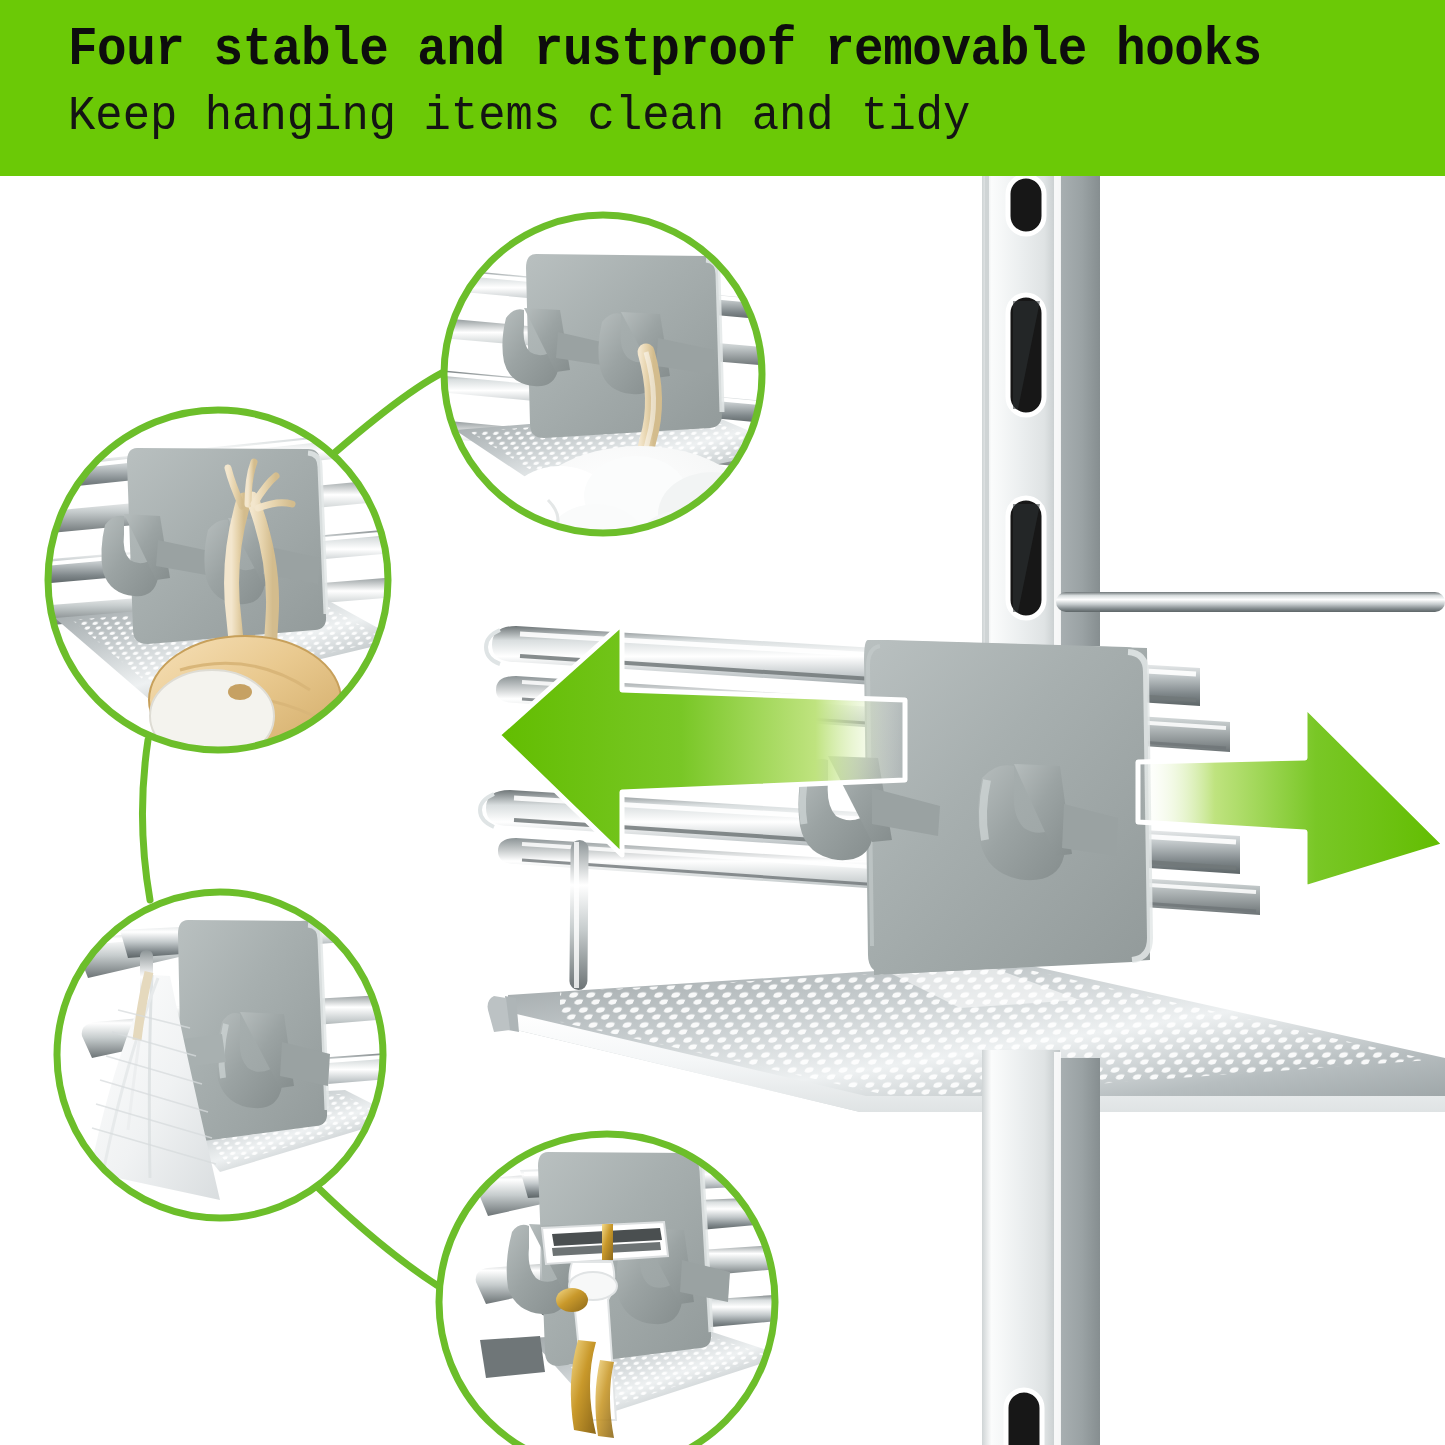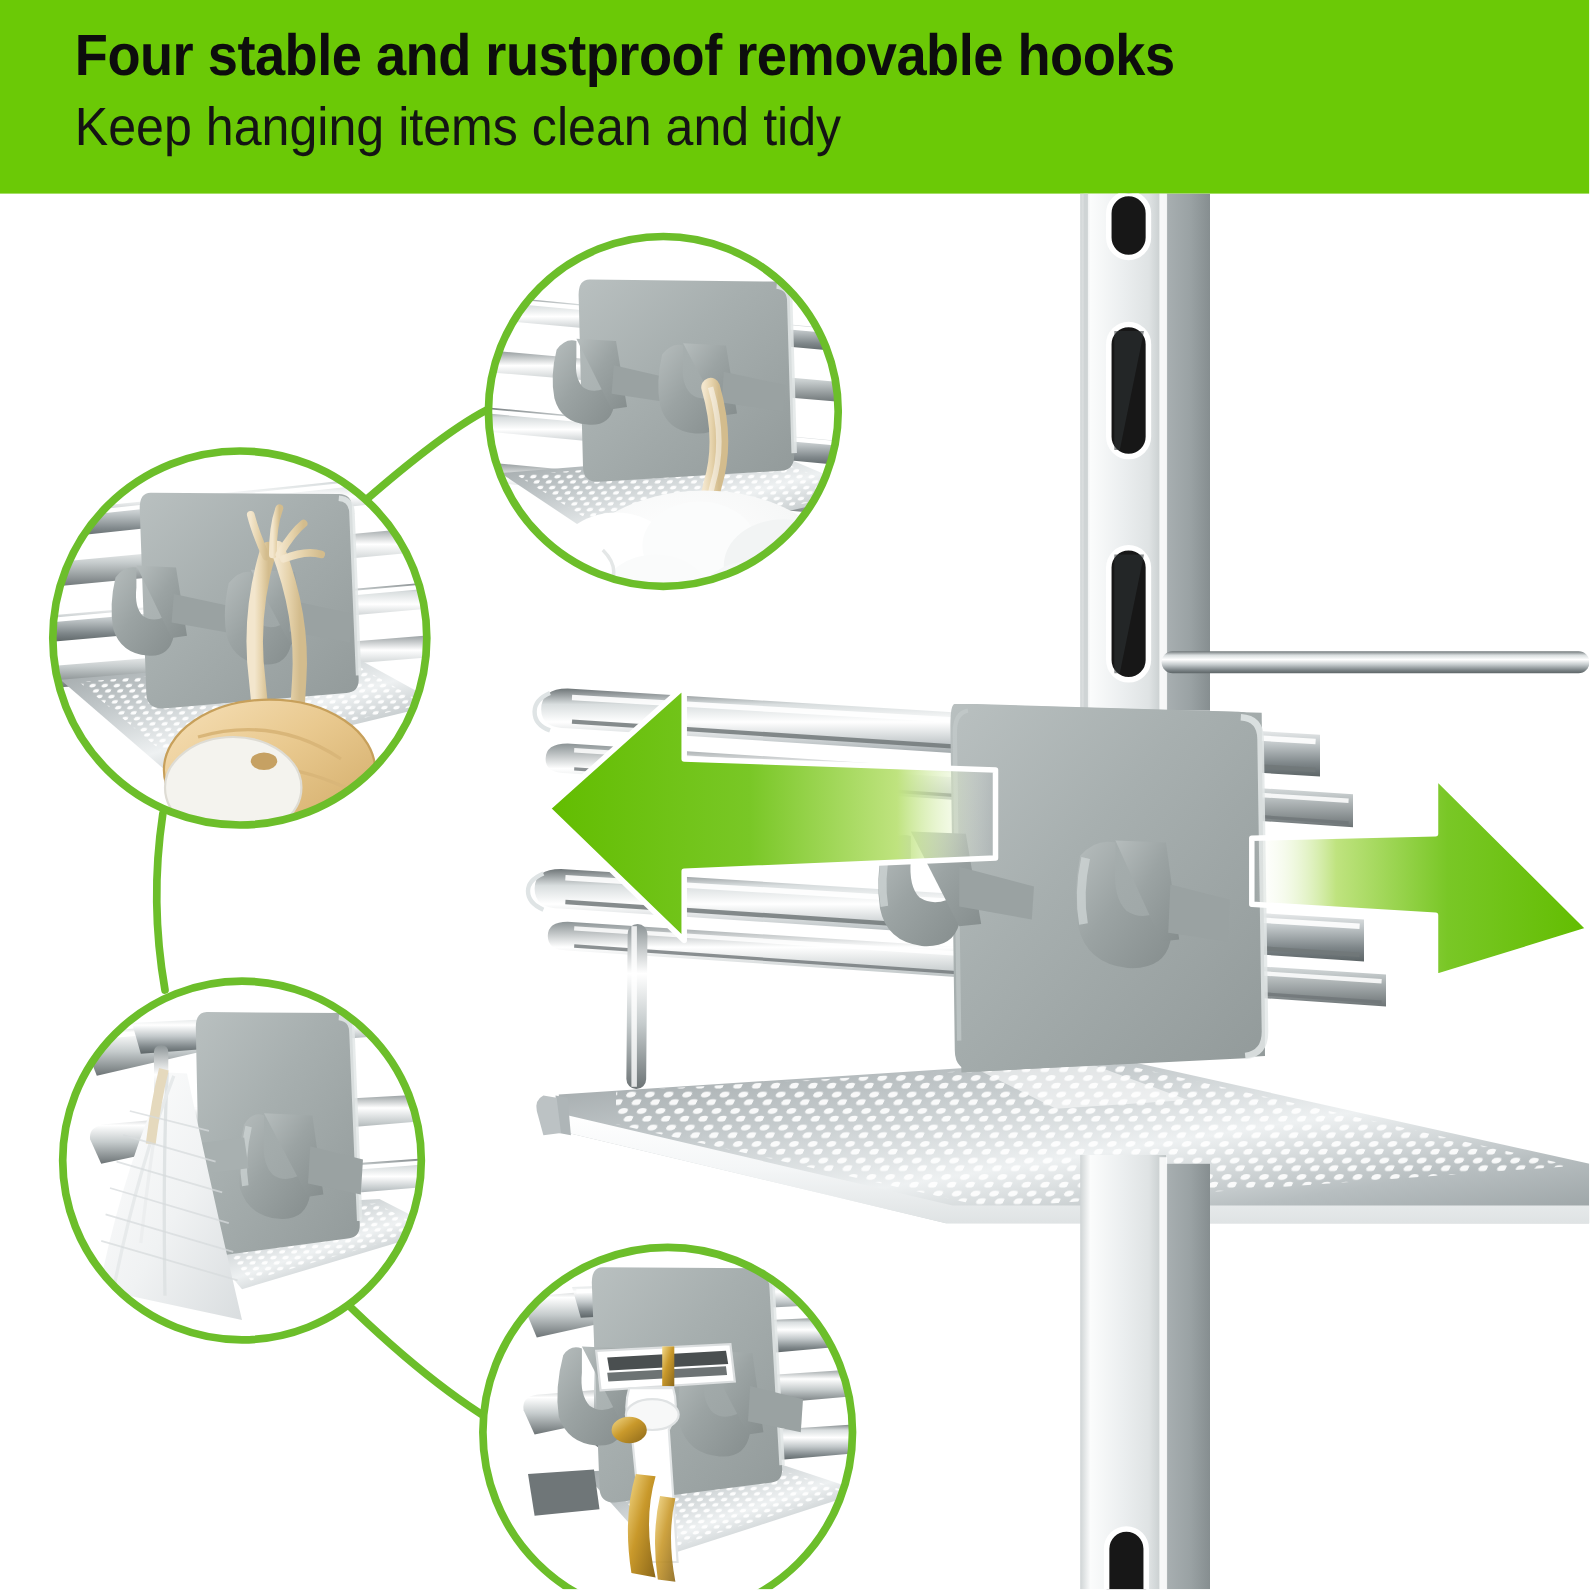--- a/index.html
+++ b/index.html
@@ -7,20 +7,21 @@
     margin: 0; padding: 0;
     background: #ffffff;
     font-family: "Liberation Sans", sans-serif;
   }
   #page {
     position: relative;
     width: 1445px;
     height: 1445px;
     overflow: hidden;
     background: #ffffff;
+    font-family: Liberation Mono, monospace;
   }
 
   
   #header-band {
     position: absolute;
     left: 0; top: 0;
     width: 1445px;
     height: 176px;
     background: #6BC906;
   }

